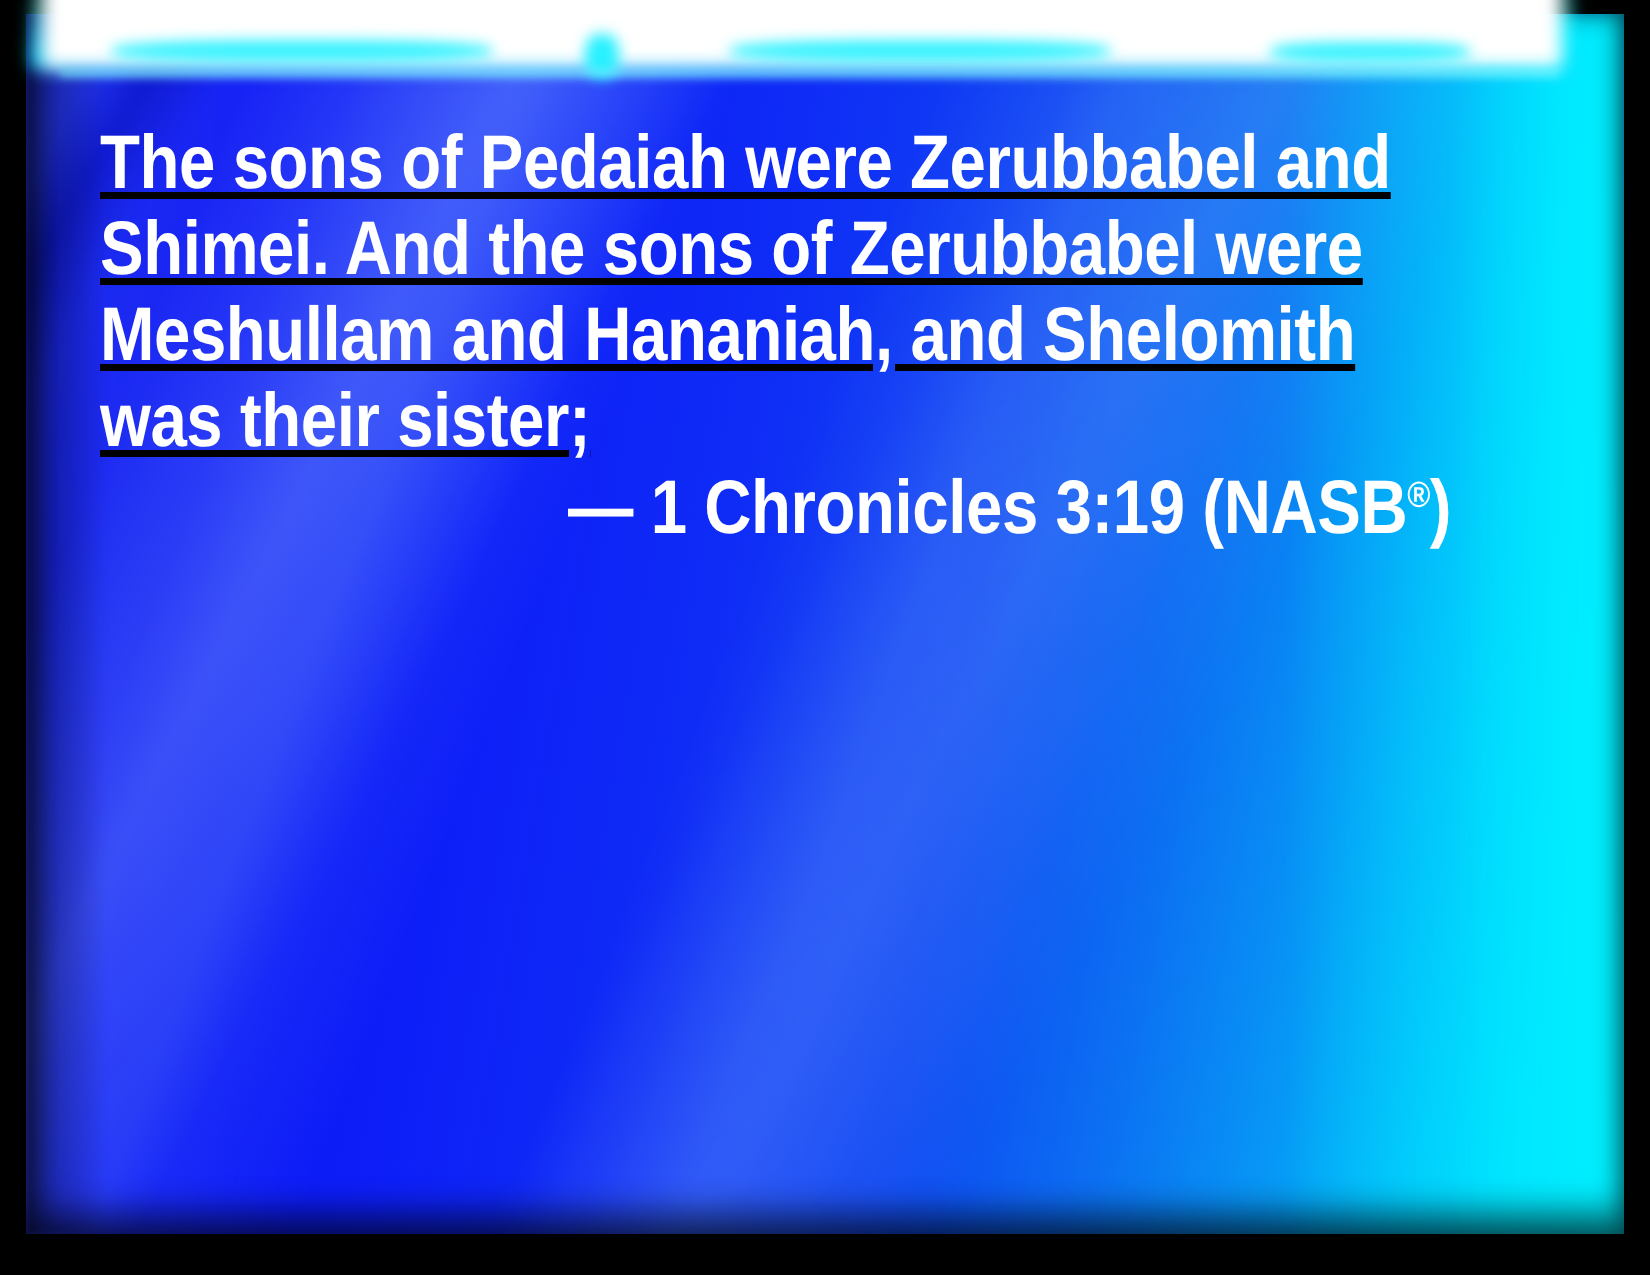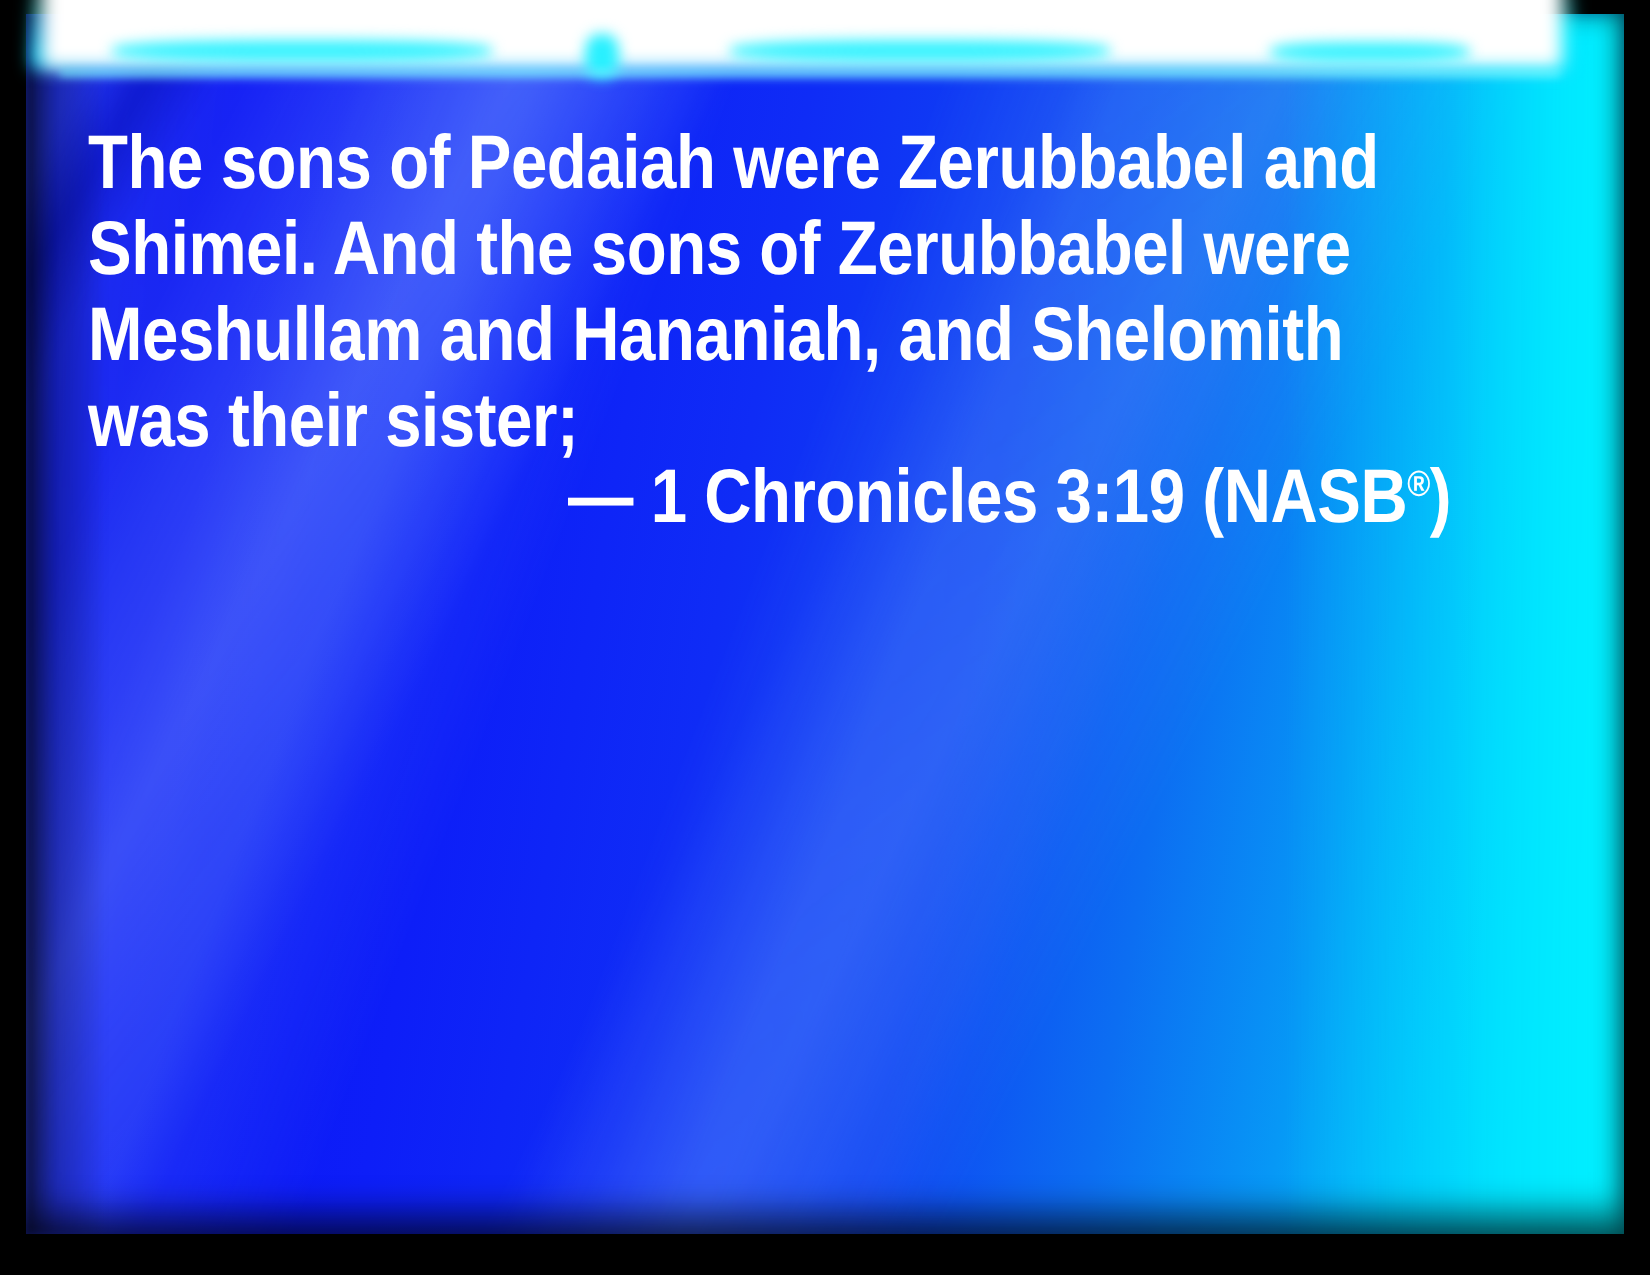--- a/index.html
+++ b/index.html
@@ -218,28 +218,29 @@
     letter-spacing: -0.5px;
     white-space: nowrap;
     font-family: "Liberation Sans Narrow", "Liberation Sans", "DejaVu Sans Condensed", "DejaVu Sans", sans-serif;
     transform: scaleX(0.86);
     transform-origin: left center;
     text-rendering: geometricPrecision;
   }
 
   #verse-lines {
     position: absolute;
-    left: 88px;
+    left: 100px;
     top: 120px;
+    text-decoration: underline;
   }
 
   #attribution {
     position: absolute;
     left: 568px;
-    top: 454px;
+    top: 465px;
   }
 
   .attribution-line .reg-mark {
     font-size: 0.48em;
     vertical-align: super;
     line-height: 0;
     font-weight: 700;
   }
 </style>
 </head>

